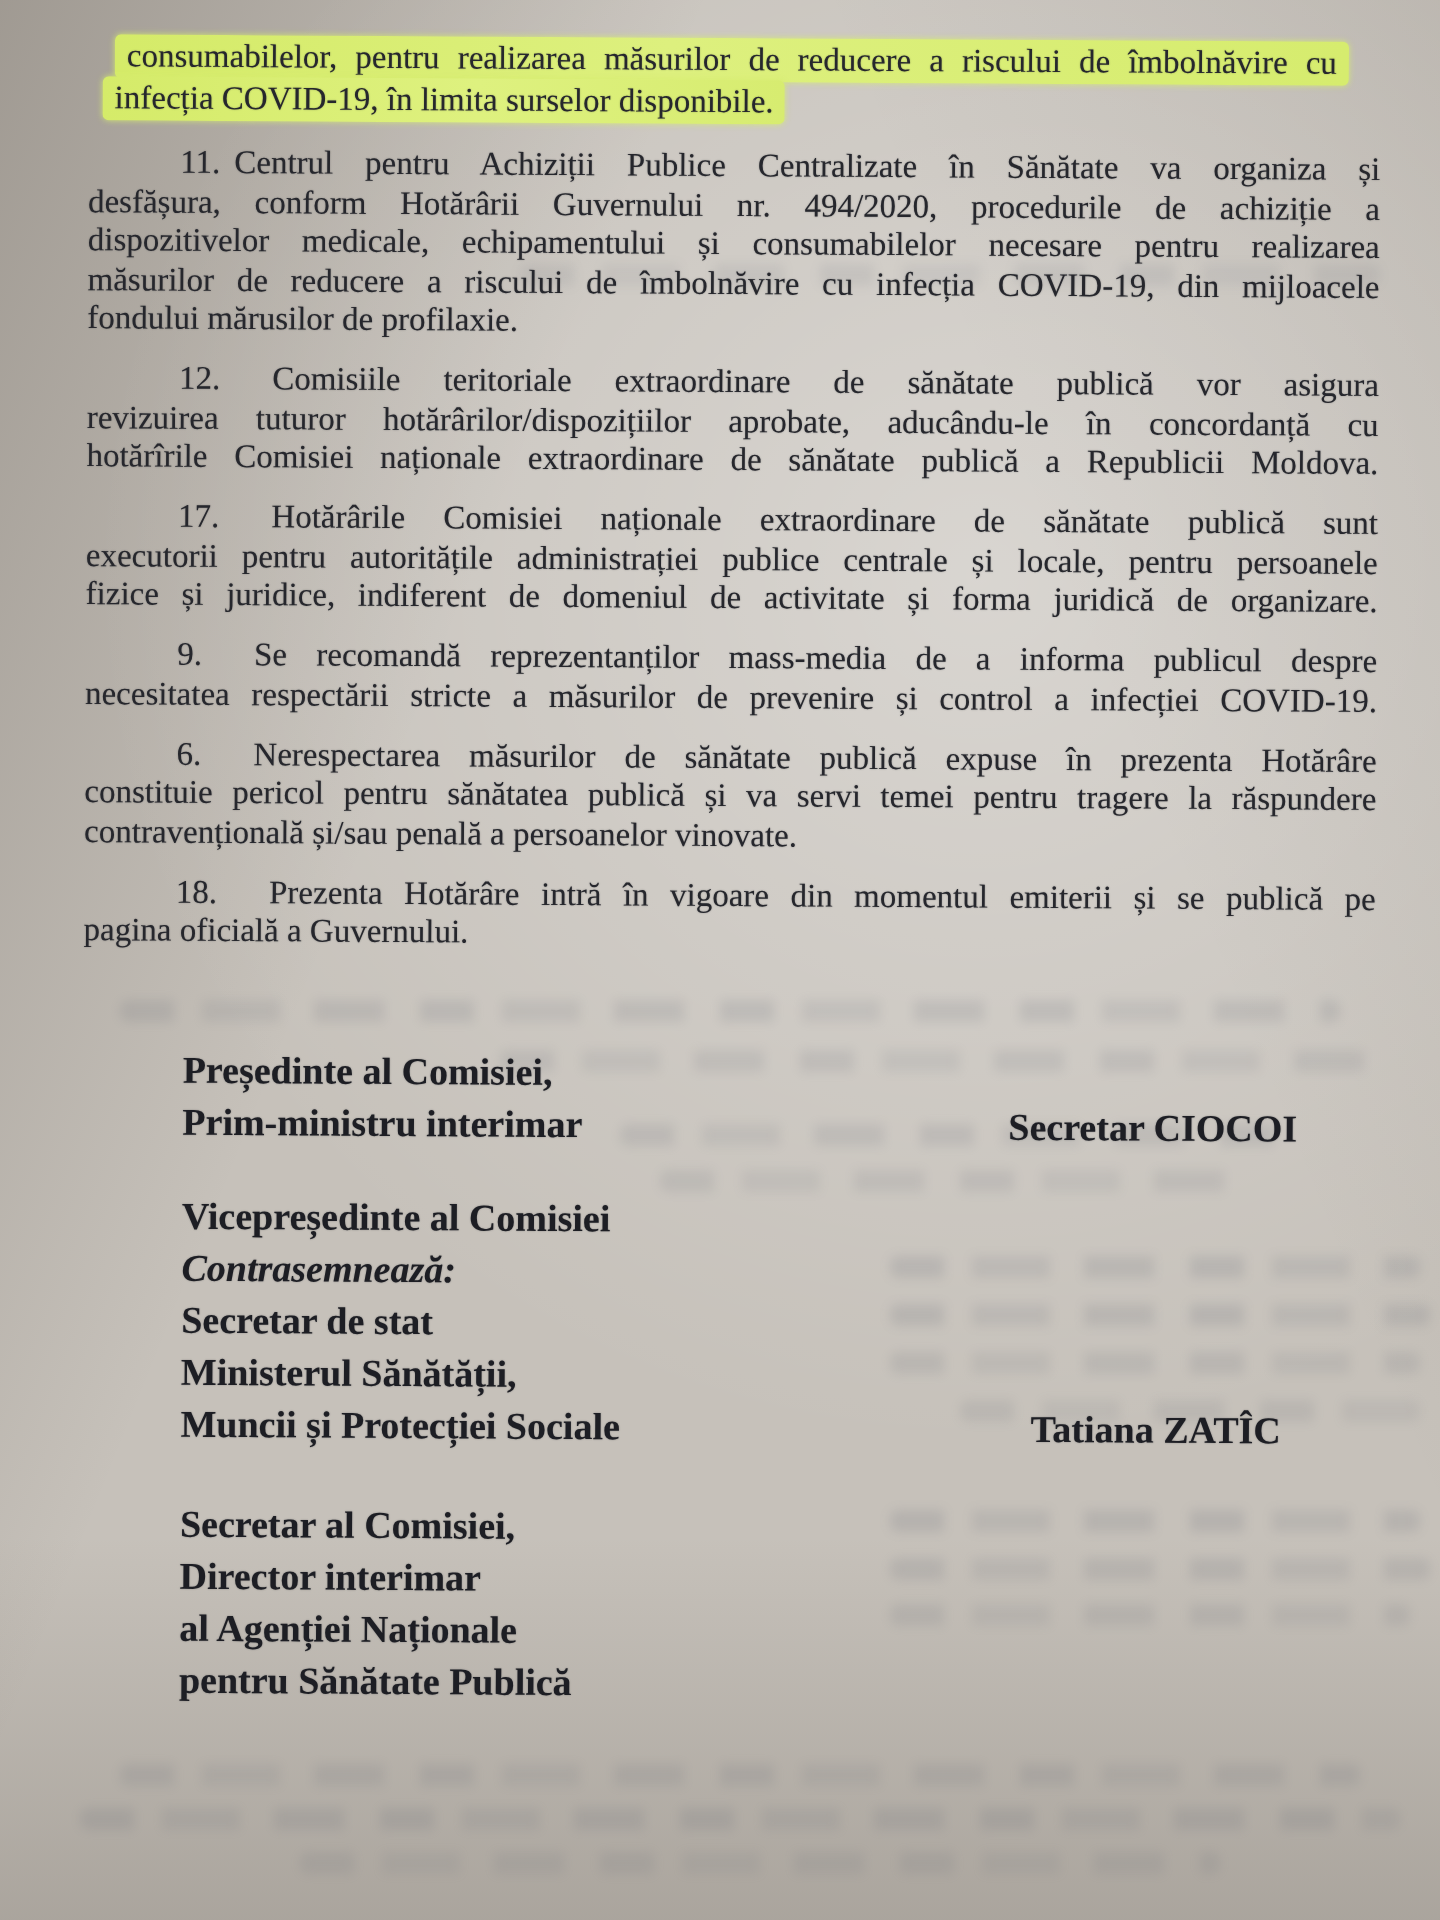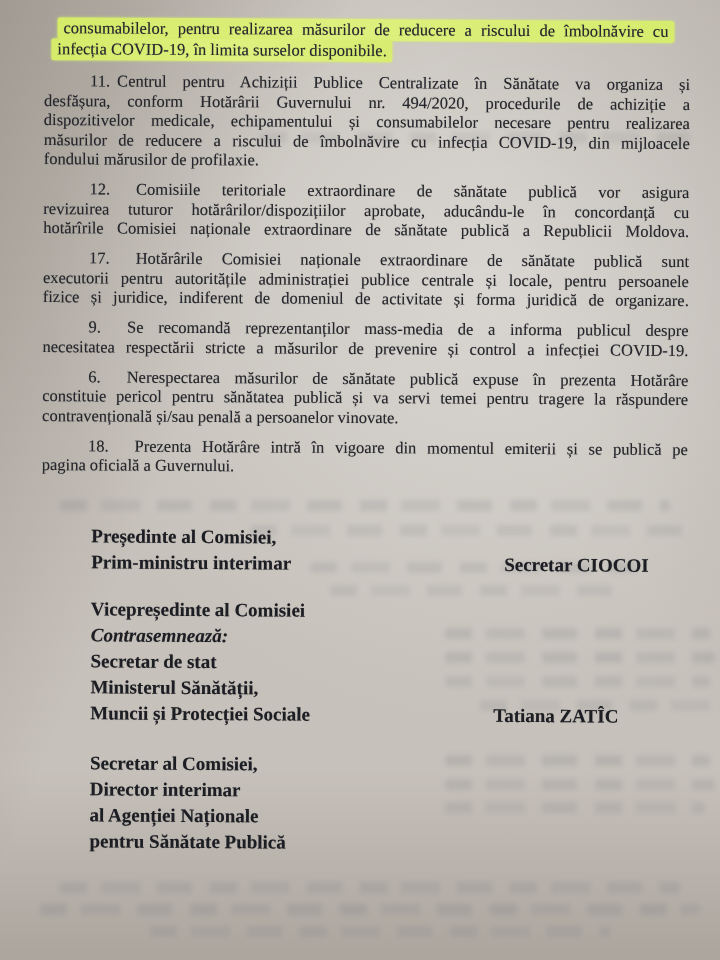--- a/index.html
+++ b/index.html
@@ -88,21 +88,21 @@
   #paragraphs .para:first-child .numgap{width:7px}
 
   
   #signatures{margin-top:48px;padding-left:50px;font-weight:bold;
               font-size:19px;line-height:26px;color:#1d1e24}
   .sig-block{position:relative;margin-bottom:21px}
   .sig-block:nth-child(2){margin-bottom:24px}
   .sig-block:nth-child(3){margin-bottom:0}
   .sig-line.italic{font-style:italic}
   .sig-name{position:absolute;bottom:0;left:413px;white-space:nowrap}
-  .sig-block:nth-child(2) .sig-name{left:403px}
+  .sig-block:nth-child(2) .sig-name{left:425px}
   .sig-block:nth-child(3) .sig-name{left:426px}
 </style>
 </head>
 <body>
 
 <div class="photo">
 
   <div class="bleed b1"></div>
   <div class="bleed b2"></div>
   <div class="bleed b3"></div>

